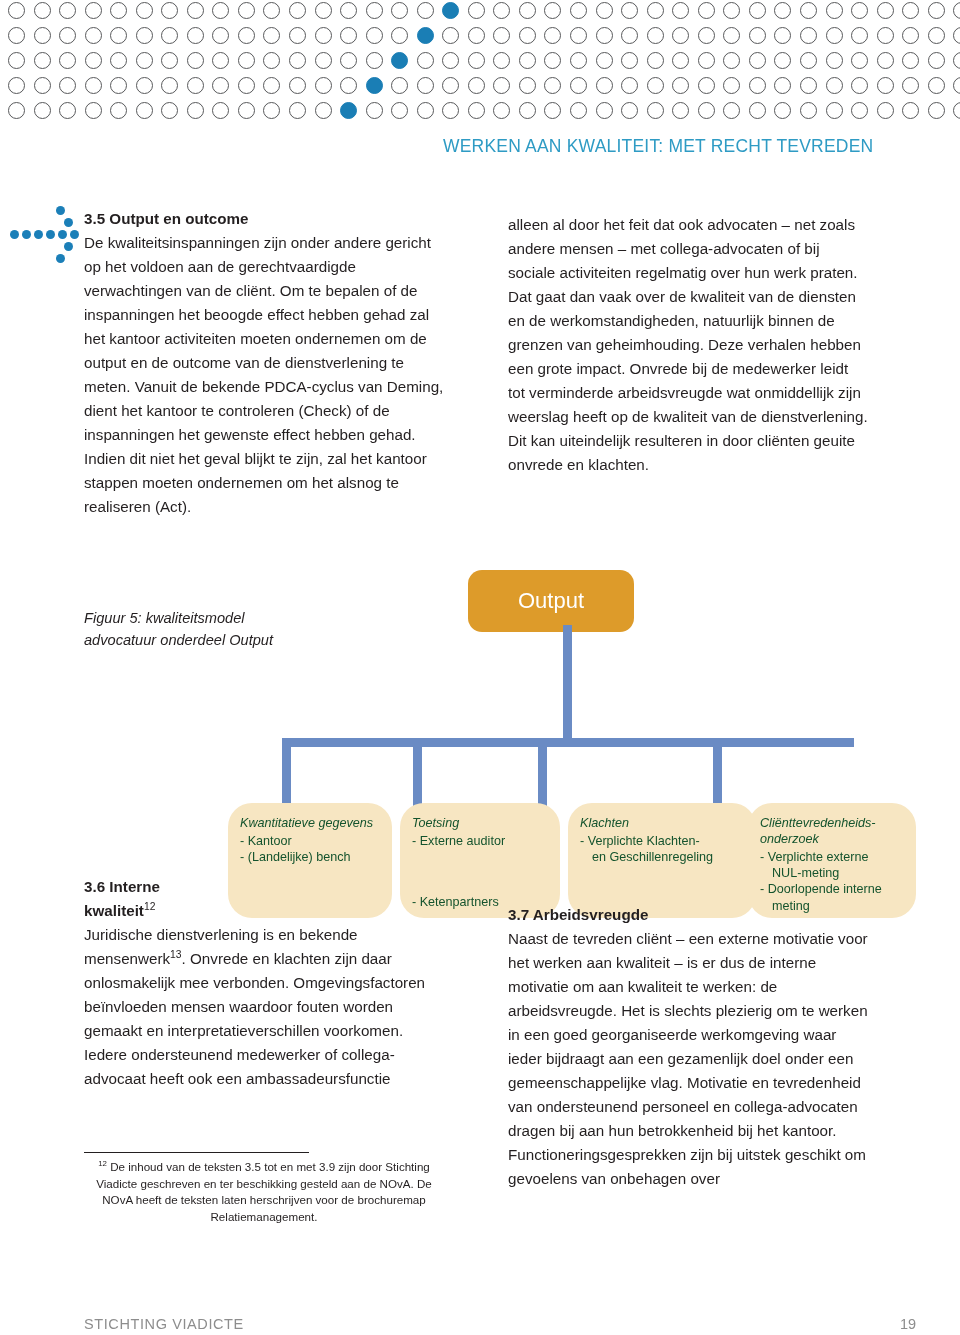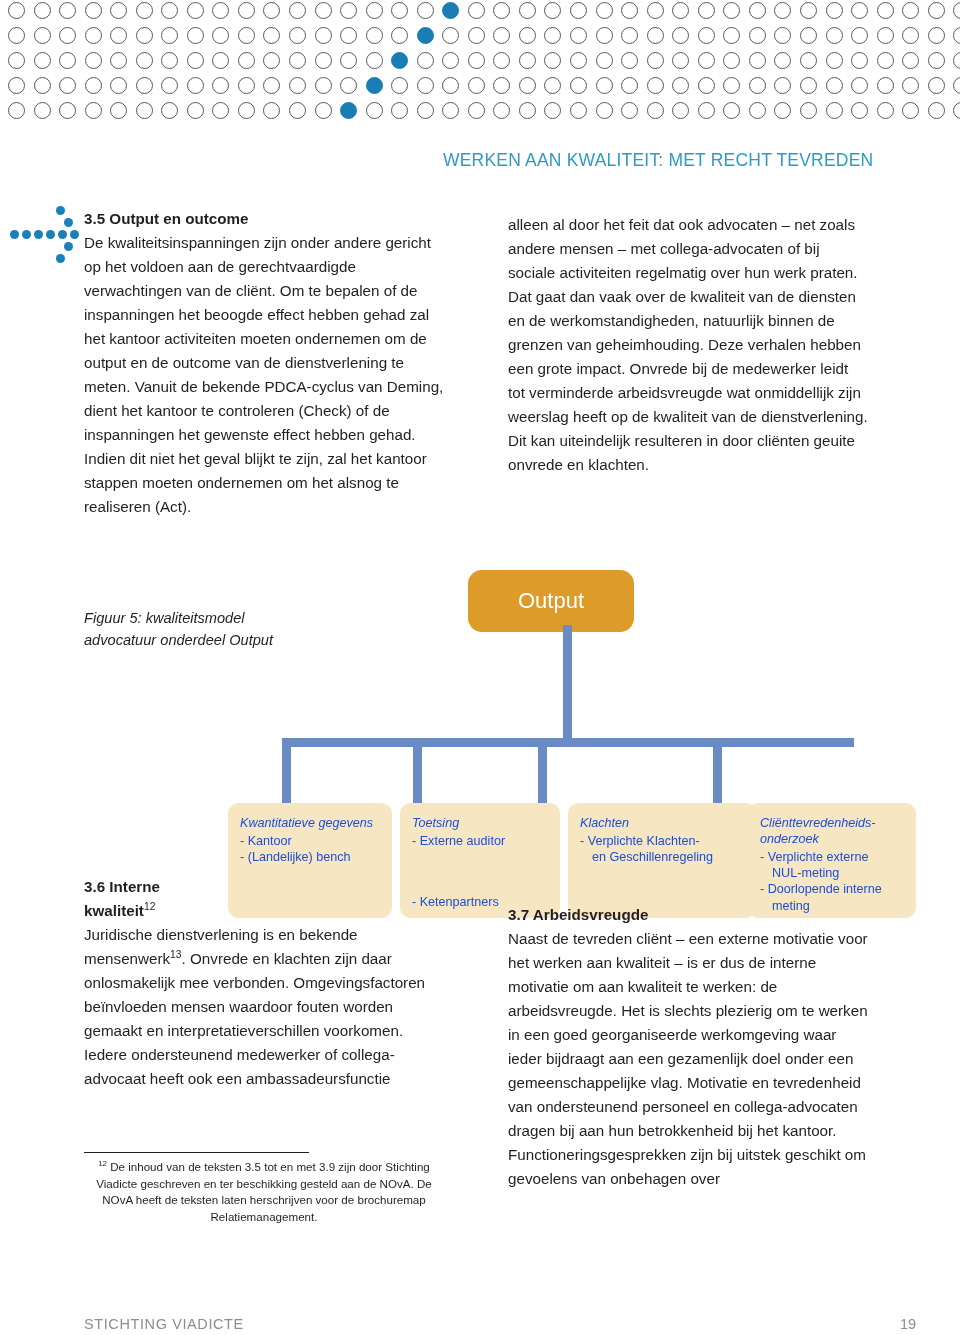--- a/index.html
+++ b/index.html
@@ -41,21 +41,21 @@
   }
   .dot.filled {
     background: #1a7eb5;
     border-color: #1a7eb5;
   }
 
   
   #doc-title {
     position: absolute;
     left: 443px;
-    top: 150px;
+    top: 136px;
     font-size: 17.5px;
     letter-spacing: 0.2px;
     color: #2e9bc4;
     font-weight: 400;
     white-space: nowrap;
   }
 
   
   #arrow-bullet {
     position: absolute;
@@ -153,24 +153,24 @@
   #drop-1 { left: 282px; }
   #drop-2 { left: 413px; }
   #drop-3 { left: 538px; }
   #drop-4 { left: 713px; }
 
   .leaf-box {
     position: absolute;
     top: 248px;
     height: 115px;
     background: #f7e6c2;
-    border-radius: 11px;
+    border-radius: 24px;
     padding: 12px 10px 8px 12px;
     box-sizing: border-box;
-    color: #1d4ed8;
+    color: #14532d;
     font-size: 12.6px;
     line-height: 1.28;
   }
   #leaf-1 { left: 228px; width: 164px; }
   #leaf-2 { left: 400px; width: 160px; }
   #leaf-3 { left: 568px; width: 188px; }
   #leaf-4 { left: 748px; width: 168px; }
 
   .leaf-title {
     font-style: italic;

